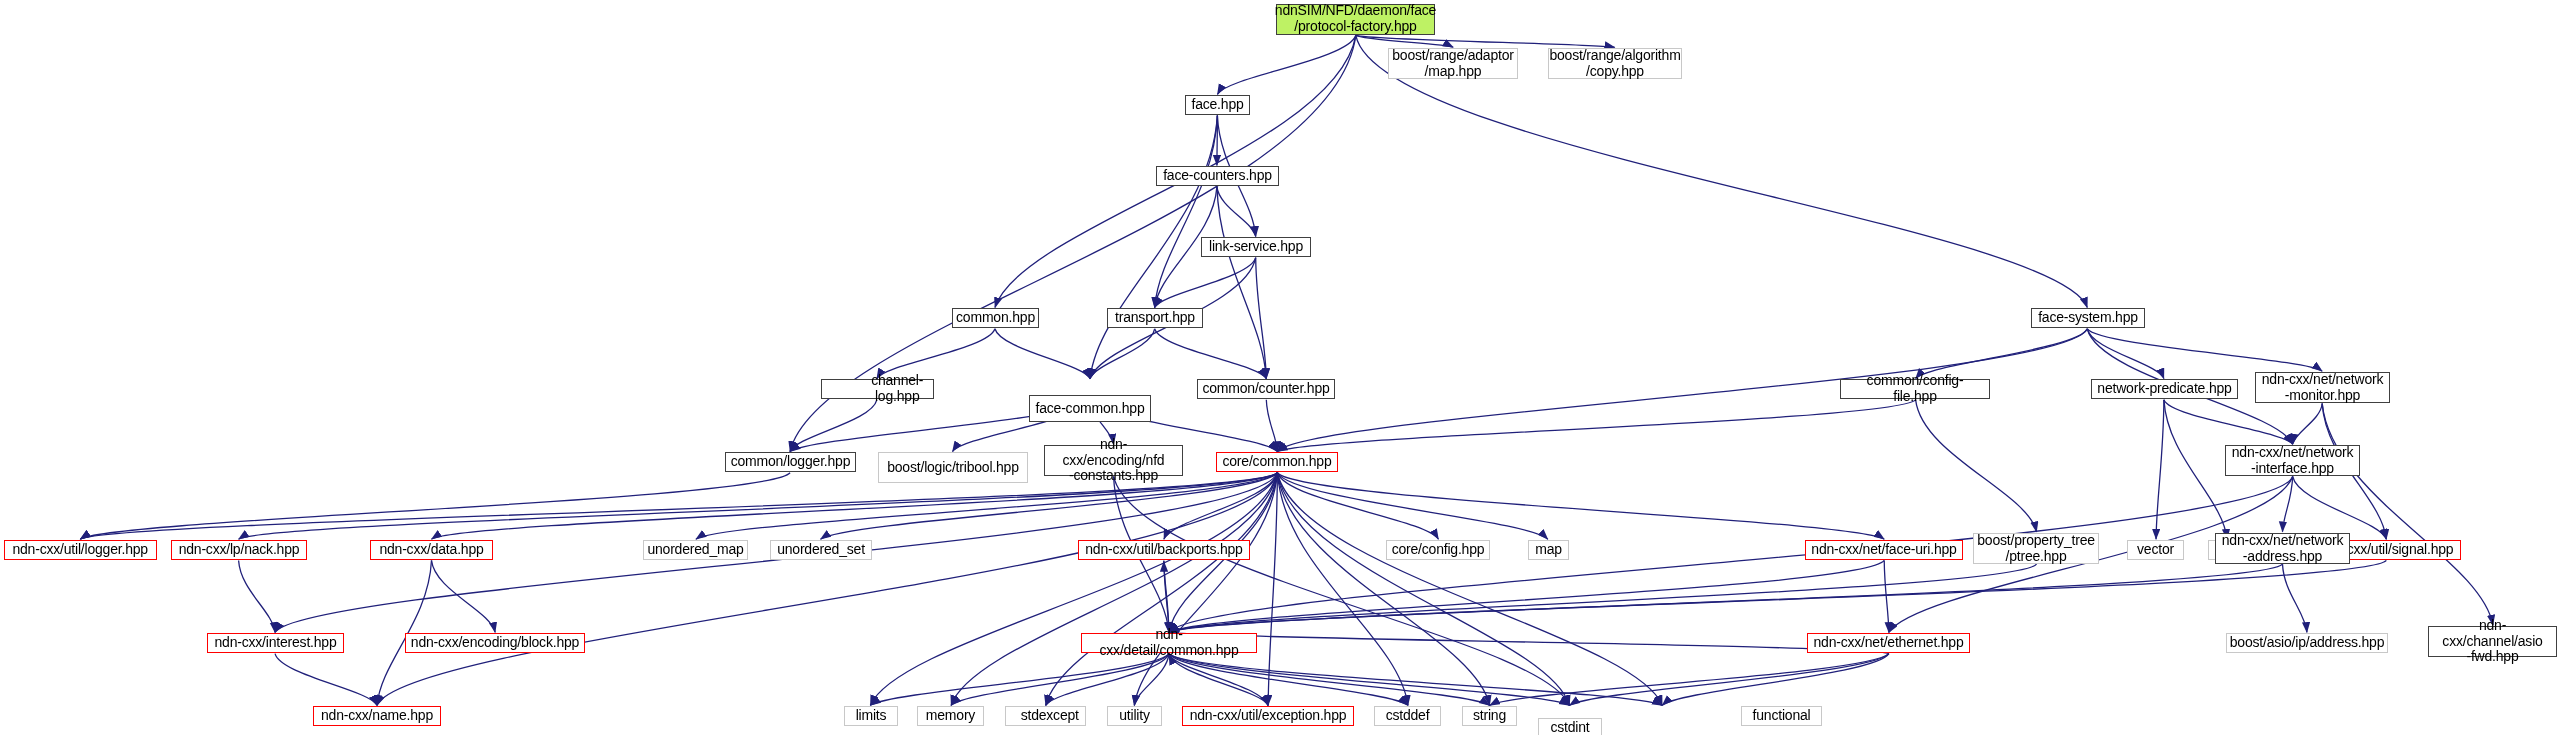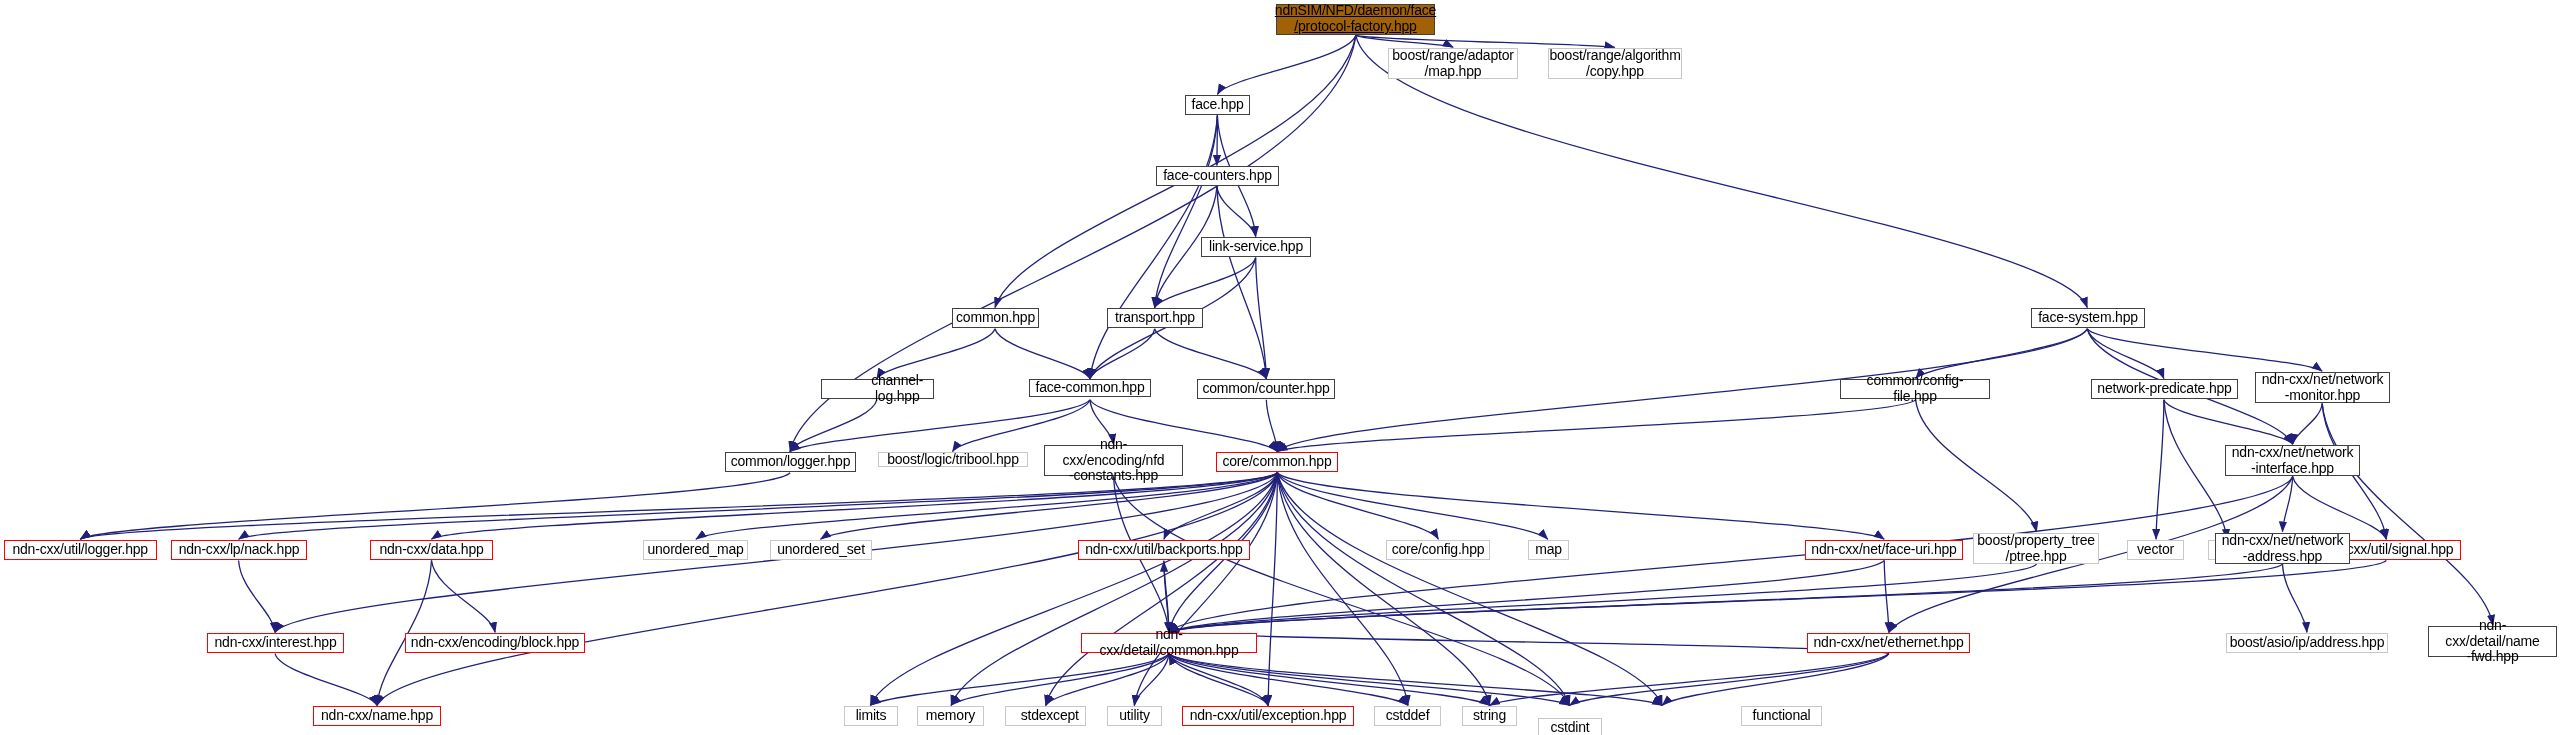--- a/index.html
+++ b/index.html
@@ -3,21 +3,21 @@
 <meta charset="utf-8">
 <style>
   html,body{margin:0;padding:0;background:#ffffff;}
   #graph{position:relative;width:2576px;height:736px;overflow:hidden;
          font-family:"Liberation Sans","DejaVu Sans",sans-serif;background:#fff;}
   svg#edges{position:absolute;left:0;top:0;width:2576px;height:736px;pointer-events:none;}
   .node{position:absolute;box-sizing:border-box;display:flex;align-items:center;
         justify-content:center;text-align:center;background:#ffffff;
         font-size:14px;line-height:15.7px;color:#000;letter-spacing:-0.2px;
         white-space:pre-line;padding:0.9px 4.6px;}
-  .n-root{border:1.8px solid #404040;background:#a16207;text-decoration:underline;}
+  .n-root{border:1.8px solid #404040;background:#bef264;}
   .n-dark{border:1.8px solid #404040;}
   .n-red{border:1.8px solid #ff0000;}
   .n-grey{border:0.9px solid #c8c8c8;}
 </style>
 </head>
 <body>
 
 <div id="graph">
   <svg id="edges" xmlns="http://www.w3.org/2000/svg" viewBox="0 0 2791 797">
     <defs>
@@ -128,28 +128,28 @@
 /map.hpp</div>
       <div class="node n-grey" style="left: 1548px; top: 48px; width: 134px; height: 31px;">boost/range/algorithm
 /copy.hpp</div>
       <div class="node n-dark" style="left: 1185px; top: 95px; width: 65px; height: 20.3px;">face.hpp</div>
       <div class="node n-dark" style="left: 1156px; top: 166px; width: 123px; height: 20.3px;">face-counters.hpp</div>
       <div class="node n-dark" style="left: 1201px; top: 237px; width: 110px; height: 20.3px;">link-service.hpp</div>
       <div class="node n-dark" style="left: 2031px; top: 308px; width: 114px; height: 20.3px;">face-system.hpp</div>
       <div class="node n-dark" style="left: 952px; top: 308px; width: 87px; height: 20.3px;">common.hpp</div>
       <div class="node n-dark" style="left: 1107px; top: 308px; width: 96px; height: 20.3px;">transport.hpp</div>
       <div class="node n-dark" style="left: 821px; top: 379px; width: 113px; height: 20.3px; padding-left: 44px;">channel-log.hpp</div>
-      <div class="node n-dark" style="left: 1029px; top: 379px; width: 122px; height: 18px;">face-common.hpp</div>
+      <div class="node n-dark" style="left: 1029px; top: 395px; width: 122px; height: 27px;">face-common.hpp</div>
       <div class="node n-dark" style="left: 1197px; top: 379px; width: 138px; height: 20.3px;">common/counter.hpp</div>
       <div class="node n-dark" style="left: 1840px; top: 379px; width: 150px; height: 20.3px;">common/config-file.hpp</div>
       <div class="node n-dark" style="left: 2091px; top: 379px; width: 147px; height: 20.3px;">network-predicate.hpp</div>
       <div class="node n-dark" style="left: 2255px; top: 372px; width: 135px; height: 31px;">ndn-cxx/net/network
 -monitor.hpp</div>
       <div class="node n-dark" style="left: 725px; top: 452px; width: 131px; height: 20.3px;">common/logger.hpp</div>
-      <div class="node n-grey" style="left: 878px; top: 452px; width: 150px; height: 15px;">boost/logic/tribool.hpp</div>
+      <div class="node n-grey" style="left: 878px; top: 452px; width: 150px; height: 31px;">boost/logic/tribool.hpp</div>
       <div class="node n-dark" style="left: 1044px; top: 445px; width: 139px; height: 31px;">ndn-cxx/encoding/nfd
 -constants.hpp</div>
       <div class="node n-red" style="left: 1216px; top: 452px; width: 122px; height: 20.3px;">core/common.hpp</div>
       <div class="node n-dark" style="left: 2225px; top: 445px; width: 135px; height: 31px;">ndn-cxx/net/network
 -interface.hpp</div>
       <div class="node n-red" style="left: 3.7px; top: 540px; width: 153px; height: 20.3px;">ndn-cxx/util/logger.hpp</div>
       <div class="node n-red" style="left: 171px; top: 540px; width: 136px; height: 20.3px;">ndn-cxx/lp/nack.hpp</div>
       <div class="node n-red" style="left: 370px; top: 540px; width: 123px; height: 20.3px;">ndn-cxx/data.hpp</div>
       <div class="node n-grey" style="left: 643px; top: 540px; width: 105px; height: 20.3px;">unordered_map</div>
       <div class="node n-grey" style="left: 770px; top: 540px; width: 102px; height: 20.3px;">unordered_set</div>
@@ -162,21 +162,21 @@
       <div class="node n-grey" style="left: 2127px; top: 540px; width: 57px; height: 20.3px;">vector</div>
       <div class="node n-grey" style="left: 2208px; top: 540px; width: 39px; height: 20.3px;">set</div>
       <div class="node n-red" style="left: 2312px; top: 540px; width: 149px; height: 20.3px;">ndn-cxx/util/signal.hpp</div>
       <div class="node n-dark" style="left: 2215px; top: 533px; width: 135px; height: 31px;">ndn-cxx/net/network
 -address.hpp</div>
       <div class="node n-red" style="left: 207px; top: 633px; width: 137px; height: 20.3px;">ndn-cxx/interest.hpp</div>
       <div class="node n-red" style="left: 405px; top: 633px; width: 180px; height: 20.3px;">ndn-cxx/encoding/block.hpp</div>
       <div class="node n-red" style="left: 1081px; top: 633px; width: 176px; height: 20.3px;">ndn-cxx/detail/common.hpp</div>
       <div class="node n-red" style="left: 1807px; top: 633px; width: 163px; height: 20.3px; text-align: right;">ndn-cxx/net/ethernet.hpp</div>
       <div class="node n-grey" style="left: 2226px; top: 633px; width: 162px; height: 20.3px;">boost/asio/ip/address.hpp</div>
-      <div class="node n-dark" style="left: 2428px; top: 626px; width: 129px; height: 31px;">ndn-cxx/detail/name
+      <div class="node n-dark" style="left: 2428px; top: 626px; width: 129px; height: 31px;">ndn-cxx/channel/asio
 -fwd.hpp</div>
       <div class="node n-red" style="left: 313px; top: 706px; width: 128px; height: 20.3px;">ndn-cxx/name.hpp</div>
       <div class="node n-grey" style="left: 844px; top: 706px; width: 54px; height: 20.3px;">limits</div>
       <div class="node n-grey" style="left: 917px; top: 706px; width: 67px; height: 20.3px;">memory</div>
       <div class="node n-grey" style="left: 1005px; top: 706px; width: 81px; height: 20.3px; padding-left: 13px;">stdexcept</div>
       <div class="node n-grey" style="left: 1107px; top: 706px; width: 55px; height: 20.3px;">utility</div>
       <div class="node n-red" style="left: 1182px; top: 706px; width: 172px; height: 20.3px;">ndn-cxx/util/exception.hpp</div>
       <div class="node n-grey" style="left: 1374px; top: 706px; width: 67px; height: 20.3px;">cstddef</div>
       <div class="node n-grey" style="left: 1462px; top: 706px; width: 55px; height: 20.3px;">string</div>
       <div class="node n-grey" style="left: 1538px; top: 706px; width: 64px; height: 20.3px; margin-top: 12px;">cstdint</div>

